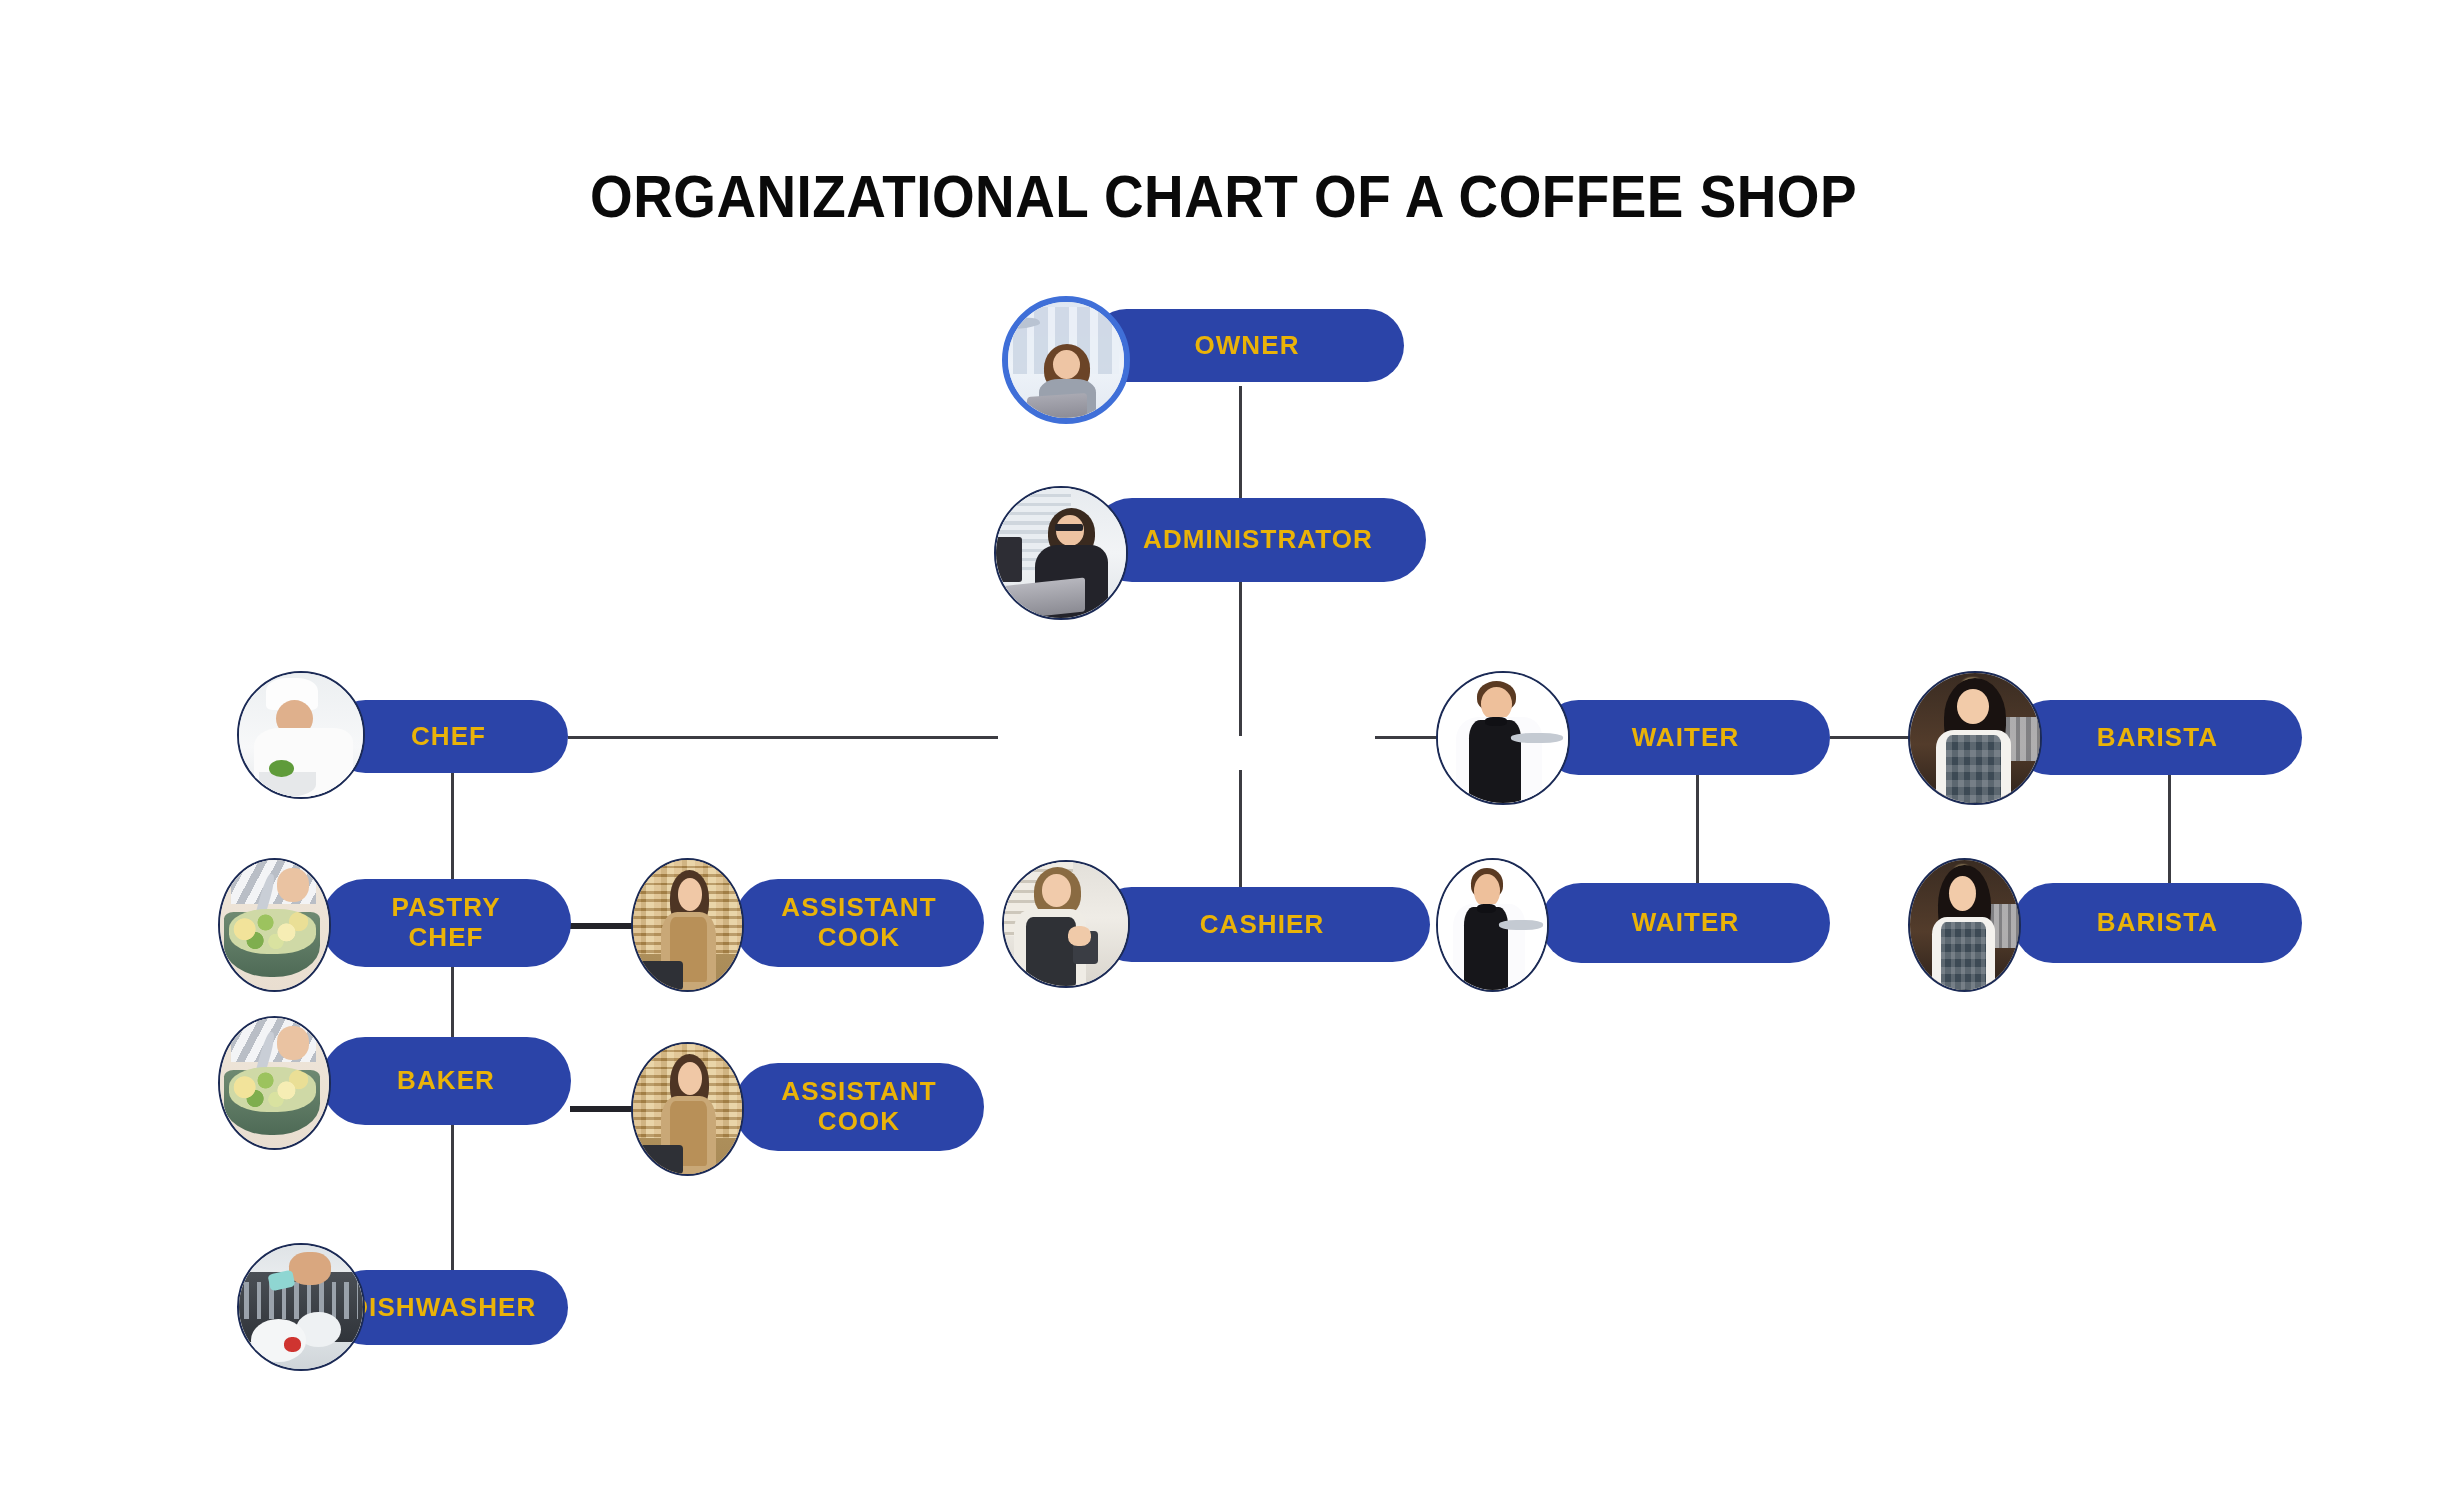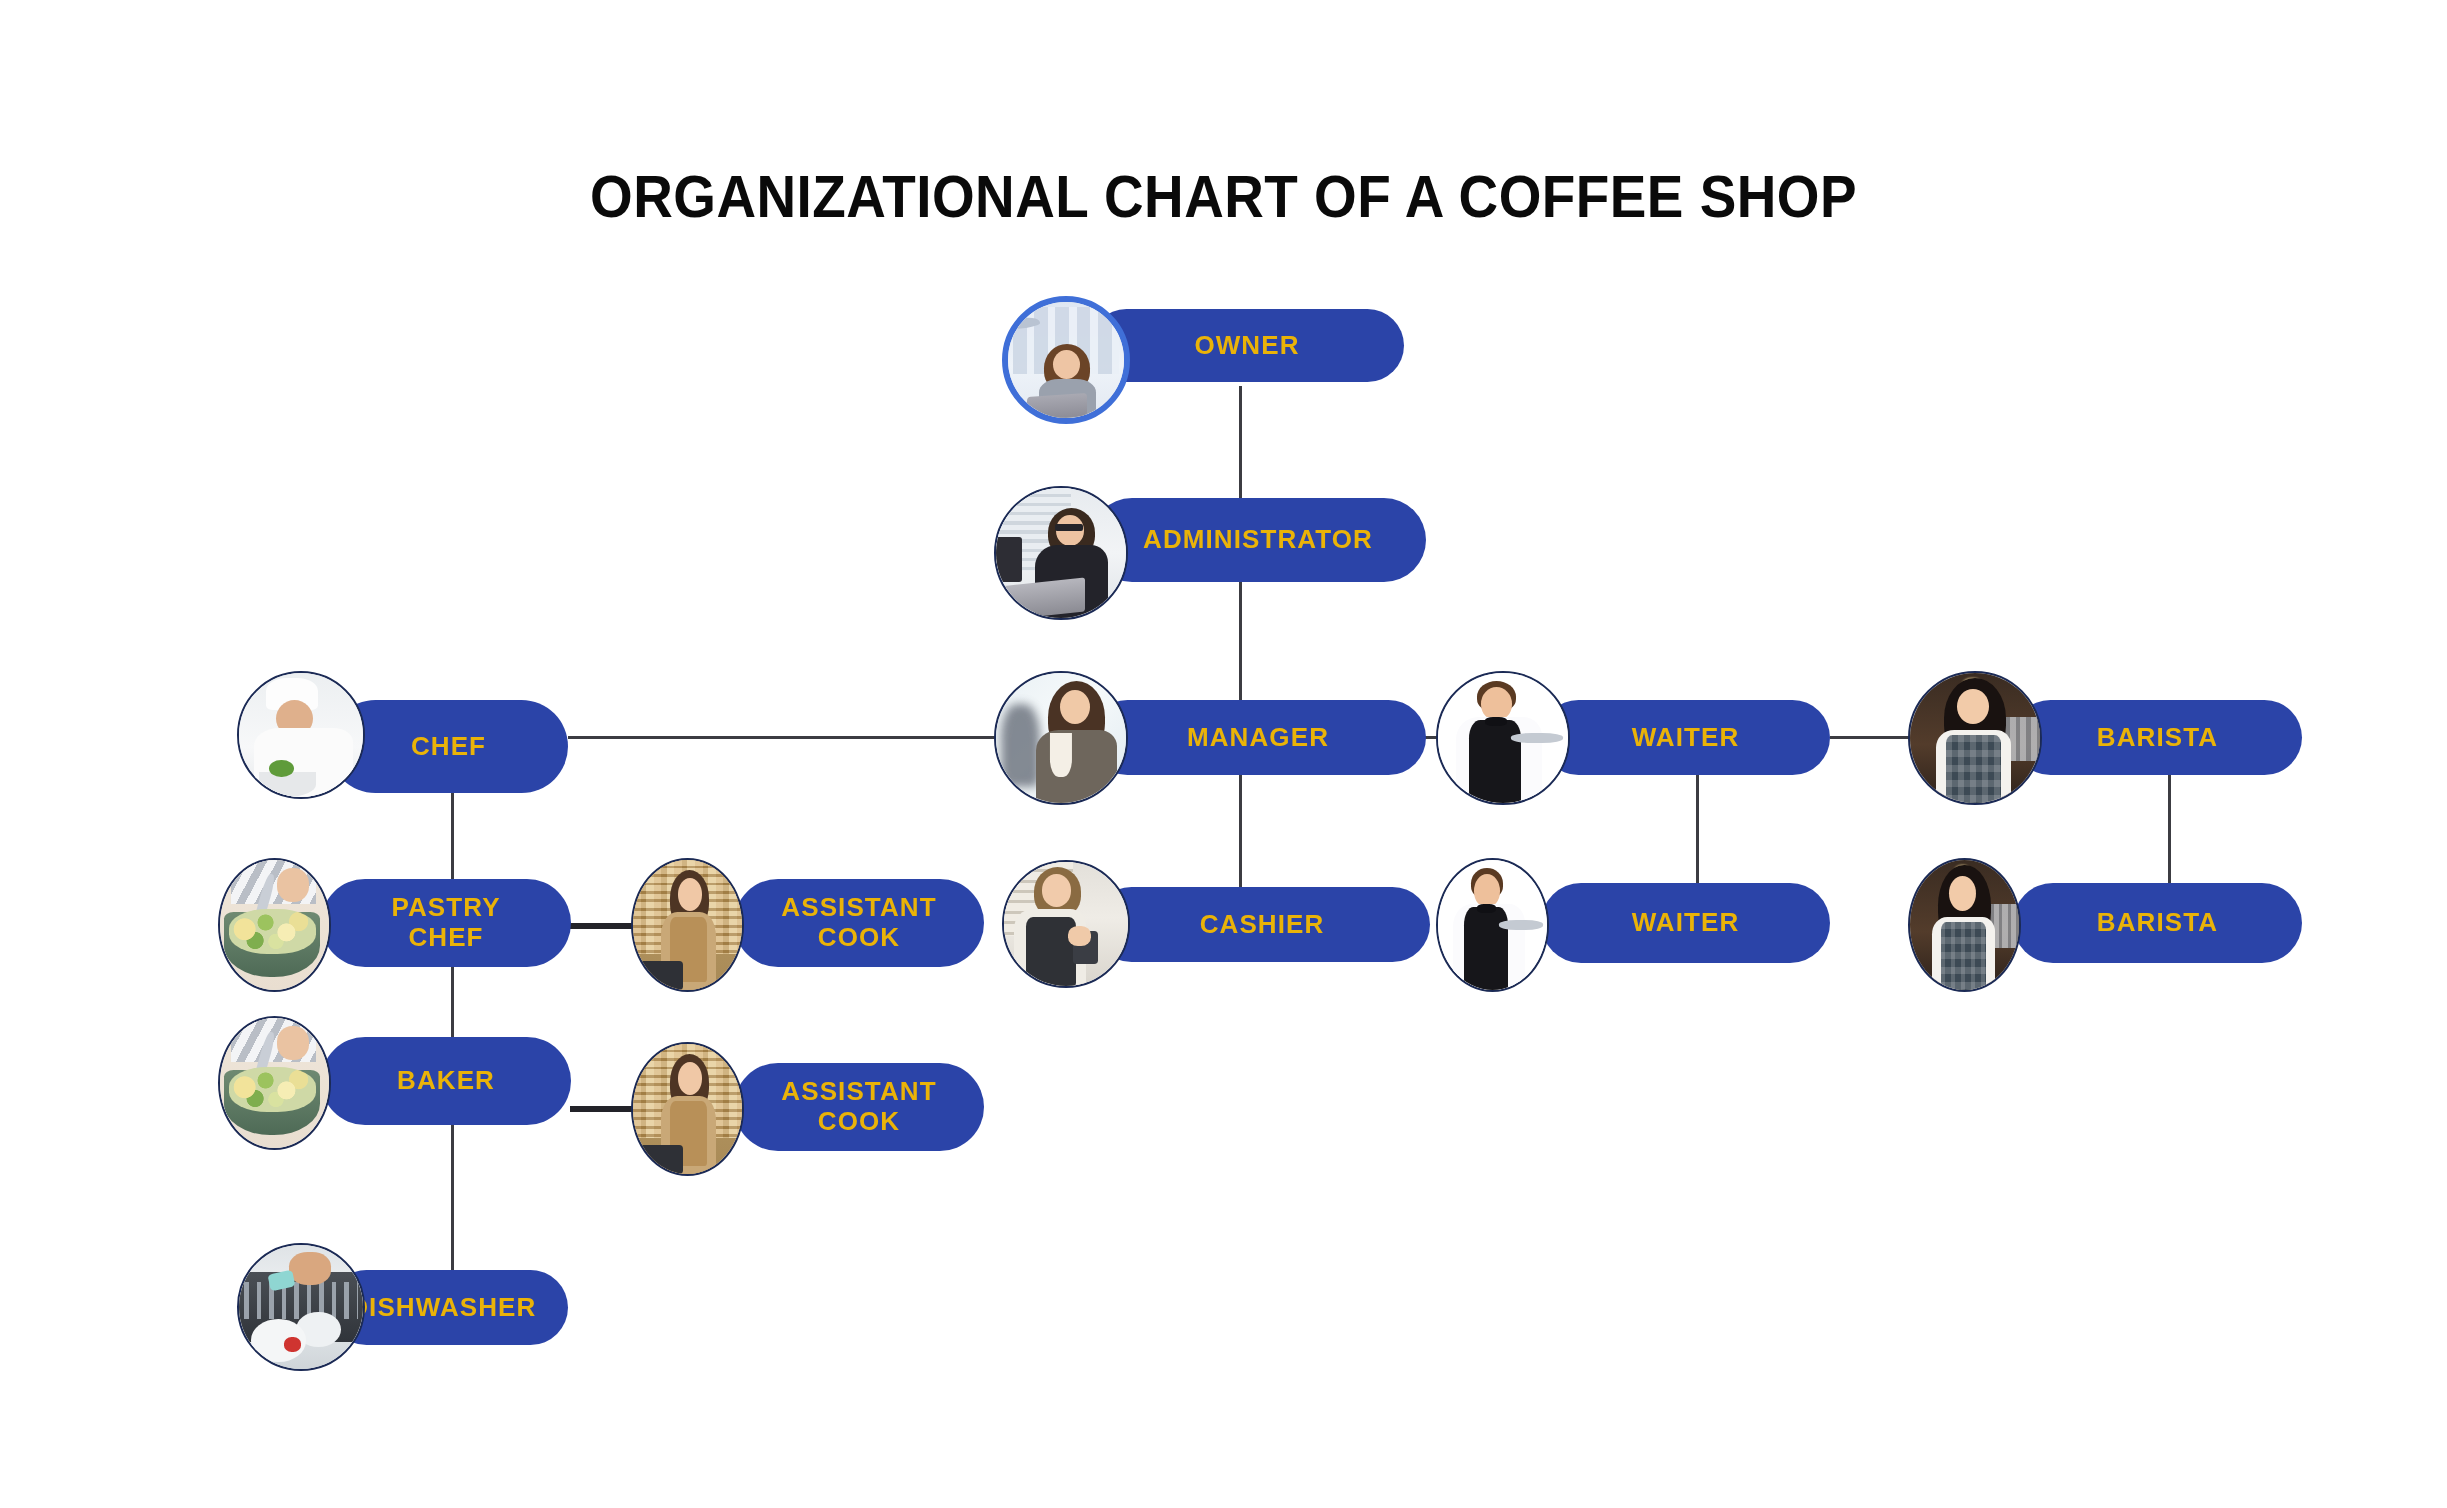--- a/index.html
+++ b/index.html
@@ -257,37 +257,23 @@
           <div class="mon"></div>
         <div class="hair"></div>
           <div class="head"></div>
           <div class="glass"></div>
         <div class="torso"></div>
           <div class="lap"></div>
       </div>
     </div>
   </div>
 
-  <div class="node" style="left:994px;top:671px;width:401px;height:130px;">
-    <div class="pill" style="left:96px;top:29px;width:336px;height:75px;">
-      <span>MANAGER</span>
-    </div>
-    <div class="photo" style="left:0;top:0;width:134px;height:134px;">
-      <div class="scene sc-manager">
-        <div class="blur"></div>
-        <div class="hair"></div>
-          <div class="head"></div>
-          <div class="torso"></div>
-          <div class="shirt"></div>
-      </div>
-    </div>
-  </div>
 
   <div class="node" style="left:237px;top:671px;width:331px;height:130px;">
-    <div class="pill" style="left:92px;top:29px;width:239px;height:93px;">
+    <div class="pill" style="left:92px;top:29px;width:239px;height:73px;">
       <span>CHEF</span>
     </div>
     <div class="photo" style="left:0;top:0;width:128px;height:128px;">
       <div class="scene sc-chef">
         <div class="hat"></div>
           <div class="head"></div>
           <div class="torso"></div>
         <div class="bowl"></div>
           <div class="herb"></div>
       </div>

